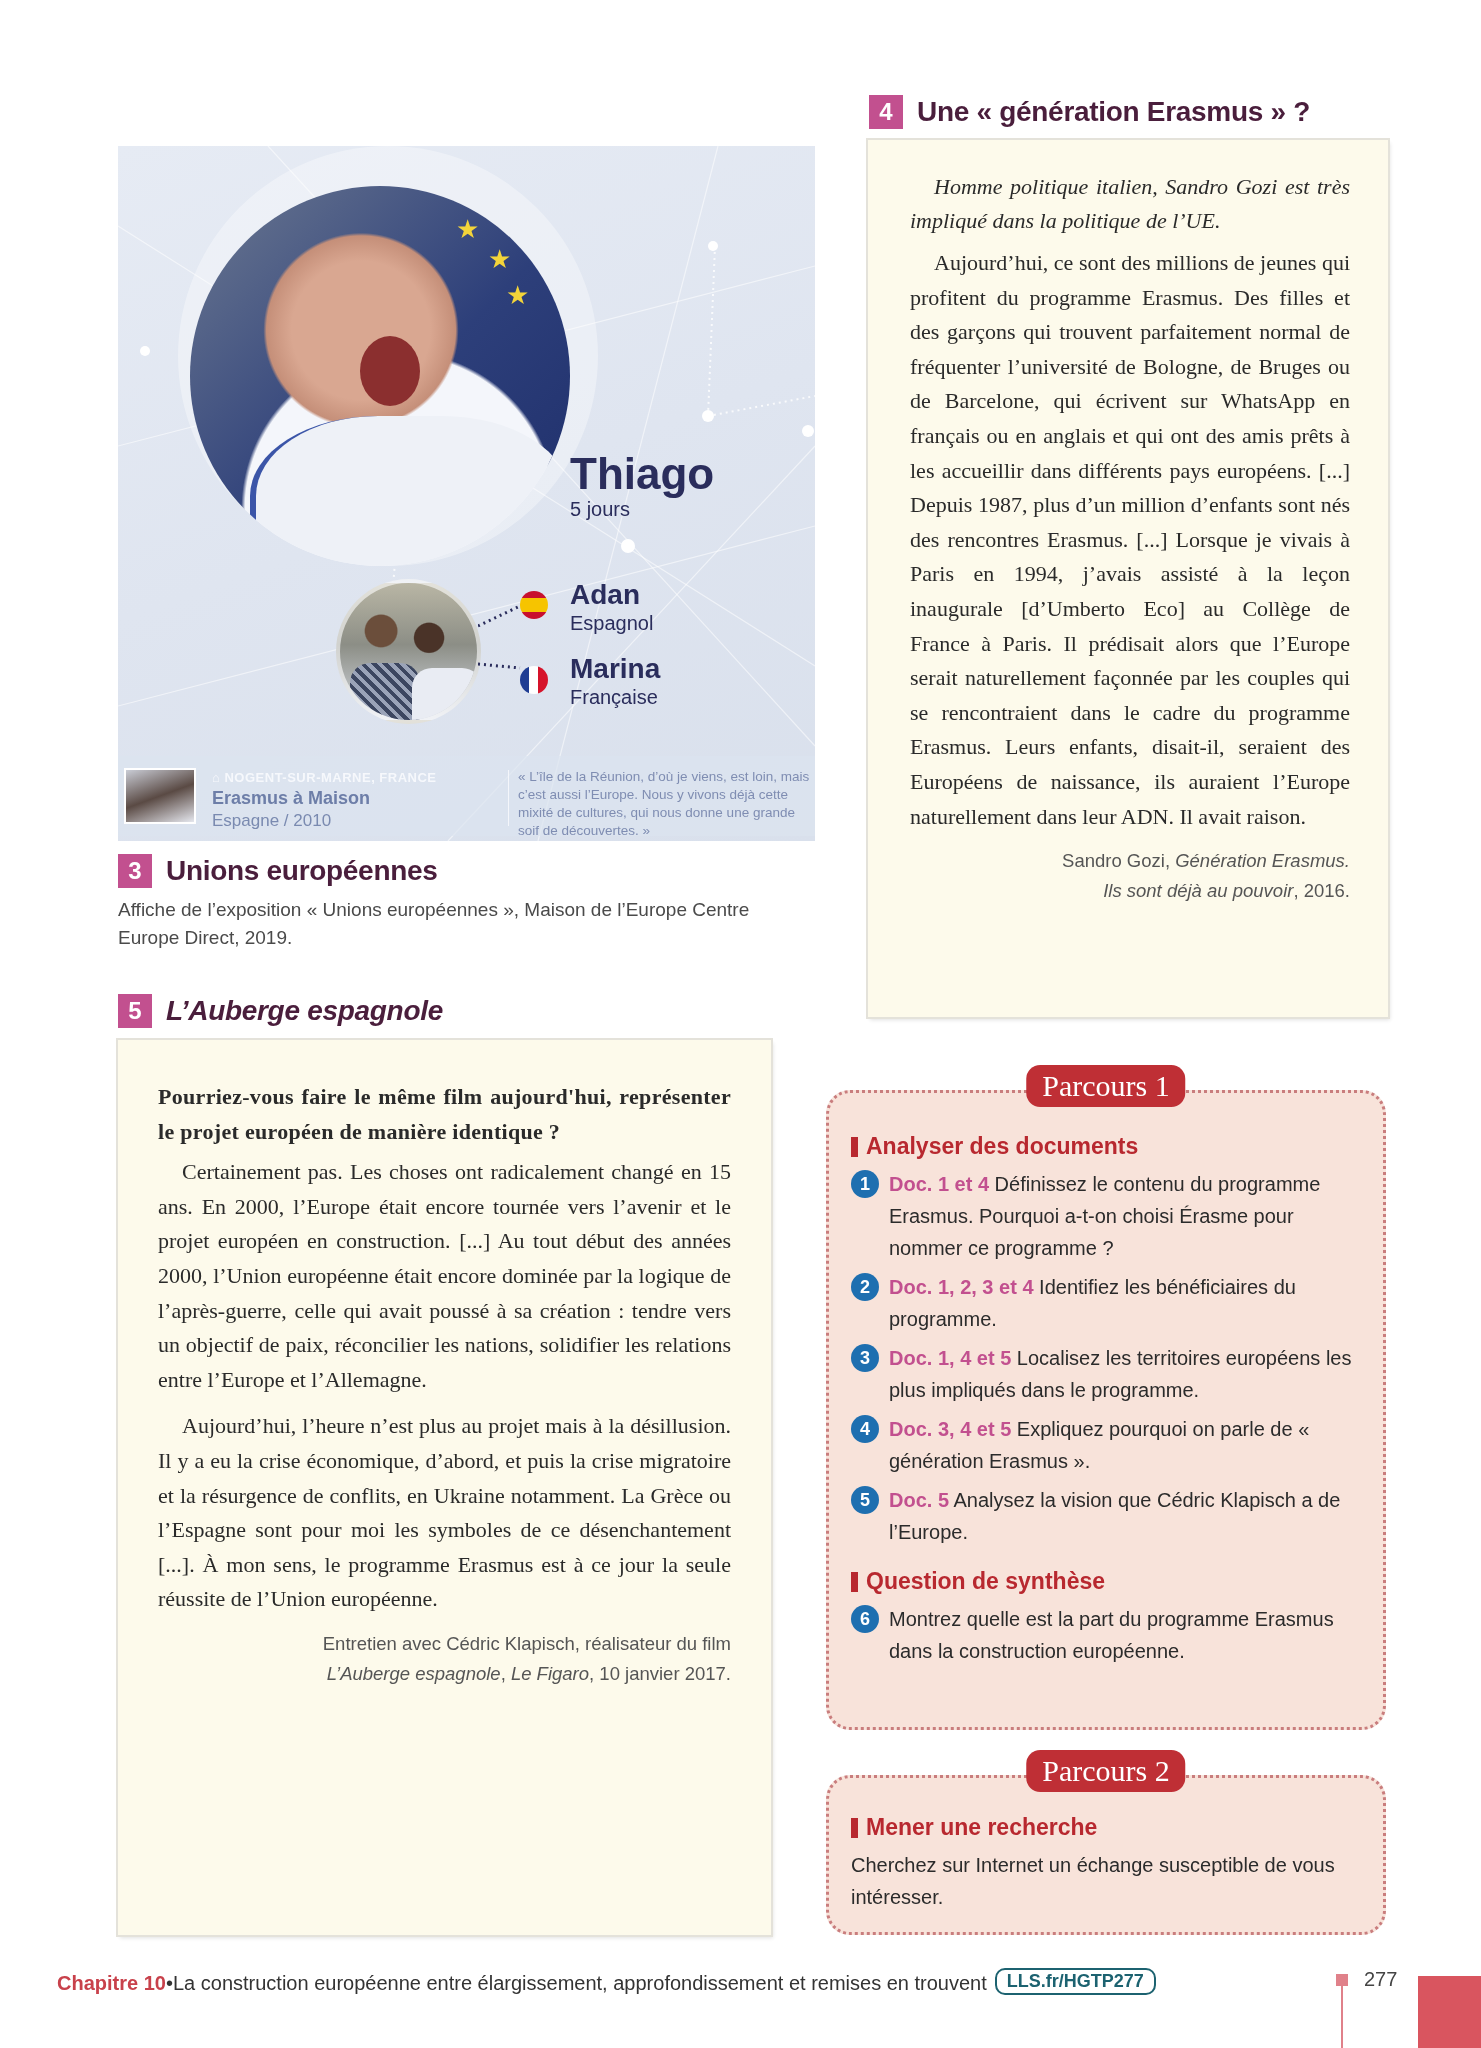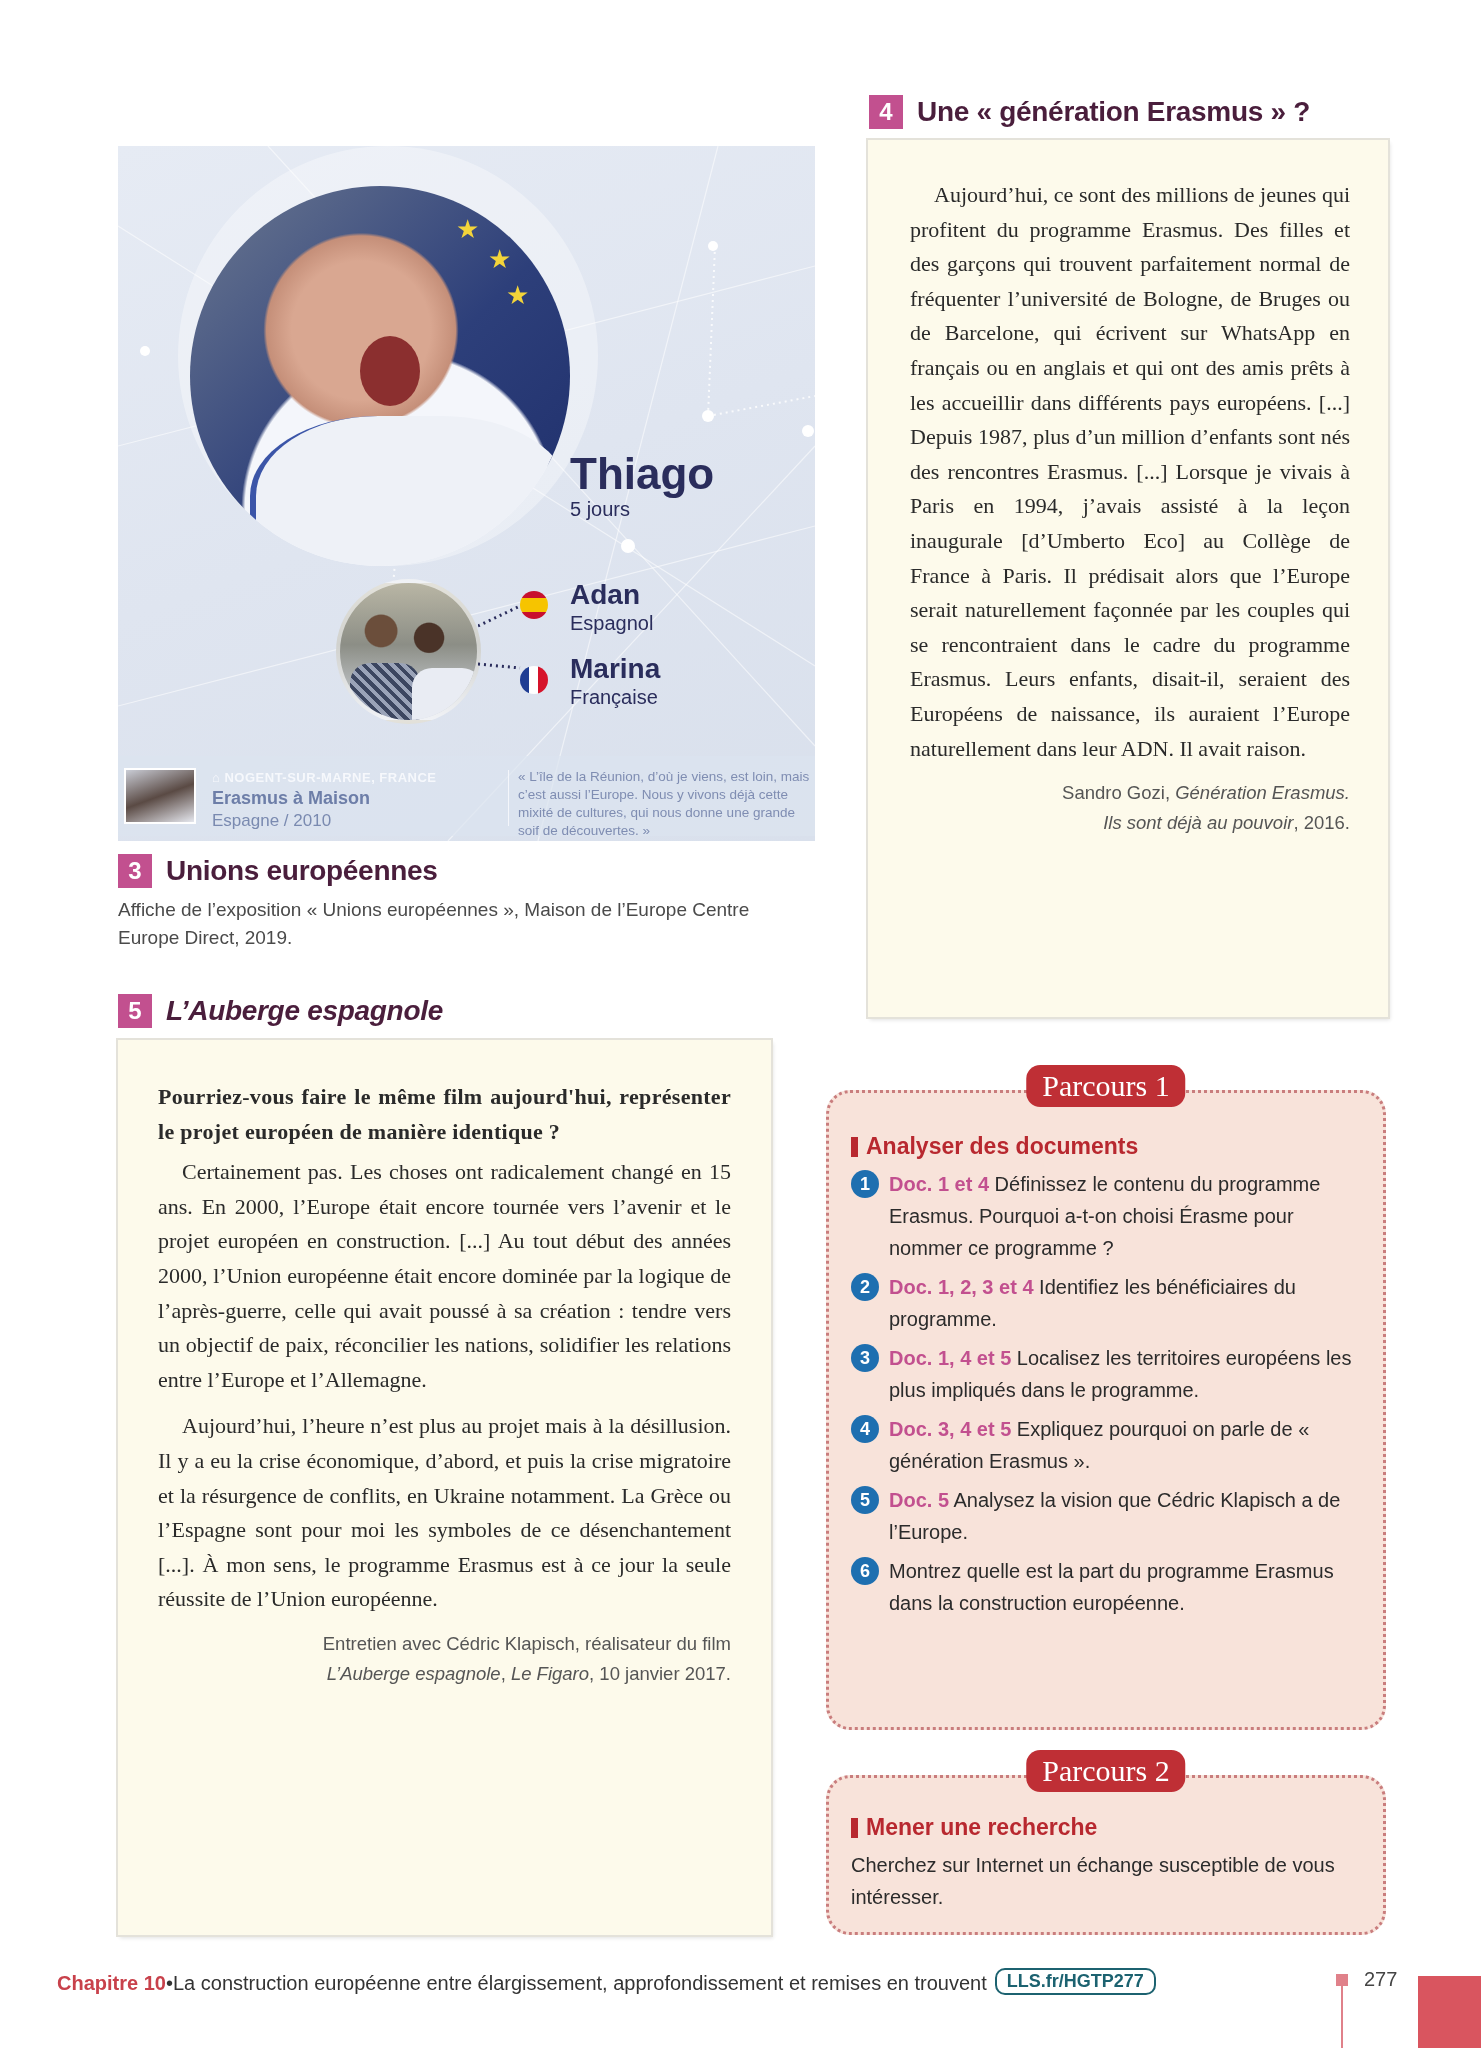--- a/index.html
+++ b/index.html
@@ -134,20 +134,21 @@
   <span class="doc-num">3</span>
   <span class="doc-title">Unions européennes</span>
 </div>
 <div class="caption">Affiche de l’exposition « Unions européennes », Maison de l’Europe Centre Europe Direct, 2019.</div>
 
 <div class="doc-head" style="left:869px;top:95px;">
   <span class="doc-num">4</span>
   <span class="doc-title">Une « génération Erasmus » ?</span>
 </div>
 <div class="textbox" style="left:868px;top:140px;width:520px;height:877px;padding:30px 38px 0 42px;">
+  <p class="para intro">Homme politique italien, Sandro Gozi est très impliqué dans la politique de l’UE.</p>
   <p class="para" style="margin-top:8px;">Aujourd’hui, ce sont des millions de jeunes qui profitent du programme Erasmus. Des filles et des garçons qui trouvent parfaitement normal de fréquenter l’université de Bologne, de Bruges ou de Barcelone, qui écrivent sur WhatsApp en français ou en anglais et qui ont des amis prêts à les accueillir dans différents pays européens. [...] Depuis 1987, plus d’un million d’enfants sont nés des rencontres Erasmus. [...] Lorsque je vivais à Paris en 1994, j’avais assisté à la leçon inaugurale [d’Umberto Eco] au Collège de France à Paris. Il prédisait alors que l’Europe serait naturellement façonnée par les couples qui se rencontraient dans le cadre du programme Erasmus. Leurs enfants, disait-il, seraient des Européens de naissance, ils auraient l’Europe naturellement dans leur ADN. Il avait raison.</p>
   <div class="source">
     <span>Sandro Gozi, </span><i>Génération Erasmus.</i><br>
     <i>Ils sont déjà au pouvoir</i><span>, 2016.</span>
   </div>
 </div>
 
 <div class="doc-head" style="left:118px;top:994px;">
   <span class="doc-num">5</span>
   <span class="doc-title italic">L’Auberge espagnole</span>
@@ -181,20 +182,24 @@
     <span><span class="q-doc">Doc. 1, 4 et 5</span><span> Localisez les territoires européens les plus impliqués dans le programme.</span></span>
   </div>
   <div class="q">
     <span class="q-num">4</span>
     <span><span class="q-doc">Doc. 3, 4 et 5</span><span> Expliquez pourquoi on parle de « génération Erasmus ».</span></span>
   </div>
   <div class="q">
     <span class="q-num">5</span>
     <span><span class="q-doc">Doc. 5</span><span> Analysez la vision que Cédric Klapisch a de l’Europe.</span></span>
   </div>
+  <div class="p-section" style="margin-top:20px;">
+      <span class="bar"></span>
+      <span>Question de synthèse</span>
+    </div>
   <div class="q">
     <span class="q-num">6</span>
     <span>Montrez quelle est la part du programme Erasmus dans la construction européenne.</span>
   </div>
 </div>
 
 <div class="parcours" style="top:1775px;width:560px;height:160px;padding:36px 24px 12px 22px;">
   <div class="parcours-tag">Parcours 2</div>
   <div class="p-section">
       <span class="bar"></span>

